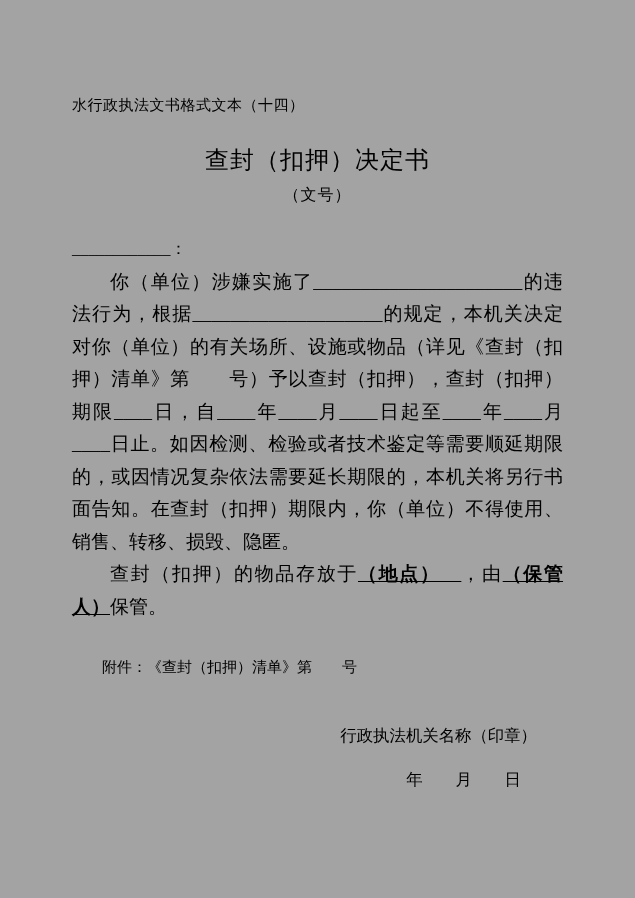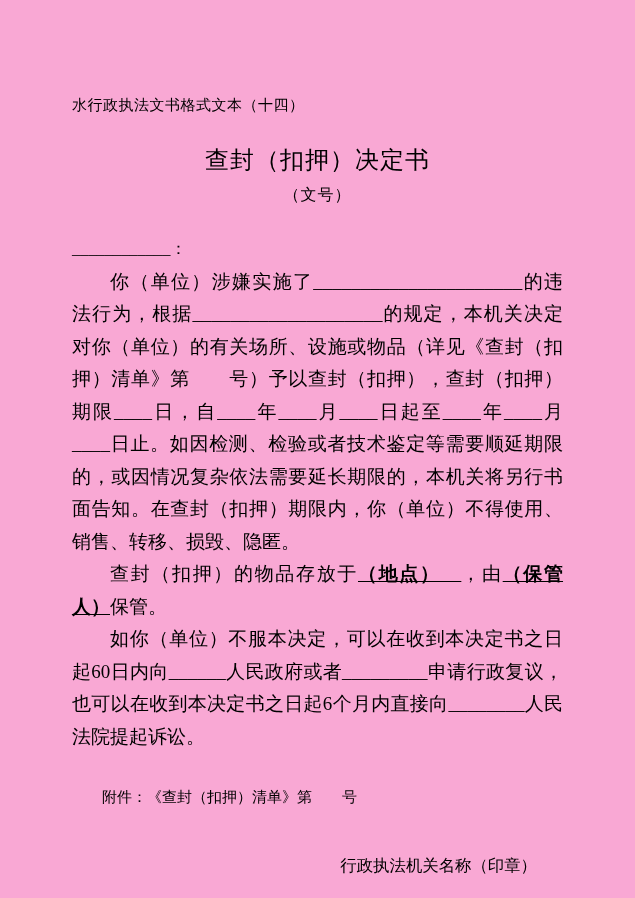--- a/index.html
+++ b/index.html
@@ -5,21 +5,21 @@
   html, body {
     margin: 0;
     padding: 0;
     background: #ffffff;
   }
   .page {
     position: relative;
     width: 635px;
     height: 898px;
     box-sizing: border-box;
-    background: #f9a8d4;
+    background: #a3a3a3;
     padding: 95px 72px 0 72px;
     font-family: "Liberation Serif", "DejaVu Serif", serif;
     color: #000000;
     overflow: hidden;
   }
   .format-label {
     font-size: 15px;
     line-height: 20px;
     letter-spacing: 0.5px;
   }
@@ -90,21 +90,20 @@
   <h1 class="title">查封（扣押）决定书</h1>
 
   <div class="subtitle">（文号）</div>
 
   <div class="salutation">____________：</div>
 
   <p class="body-para indent">你（单位）涉嫌实施了______________________的违法行为，根据____________________的规定，本机关决定对你（单位）的有关场所、设施或物品（详见《查封（扣押）清单》第　　号）予以查封（扣押），查封（扣押）期限____日，自____年____月____日起至____年____月____日止。如因检测、检验或者技术鉴定等需要顺延期限的，或因情况复杂依法需要延长期限的，本机关将另行书面告知。在查封（扣押）期限内，你（单位）不得使用、销售、转移、损毁、隐匿。</p>
 
   <p class="body-para indent"><span>查封（扣押）的物品存放于</span><span class="seg-underline">（地点）　</span><span>，由</span><span class="seg-underline">（保管人）</span><span>保管。</span></p>
 
-  <p class="body-para indent">如你（单位）不服本决定，可以在收到本决定书之日起60日内向______人民政府或者_________申请行政复议，也可以在收到本决定书之日起6个月内直接向________人民法院提起诉讼。</p>
 
   <p class="attachment">附件：《查封（扣押）清单》第　　号</p>
 
   <div class="signature">行政执法机关名称（印章）</div>
 
   <div class="date">年　　月　　日</div>
 
 </div>
 
 </body></html>

